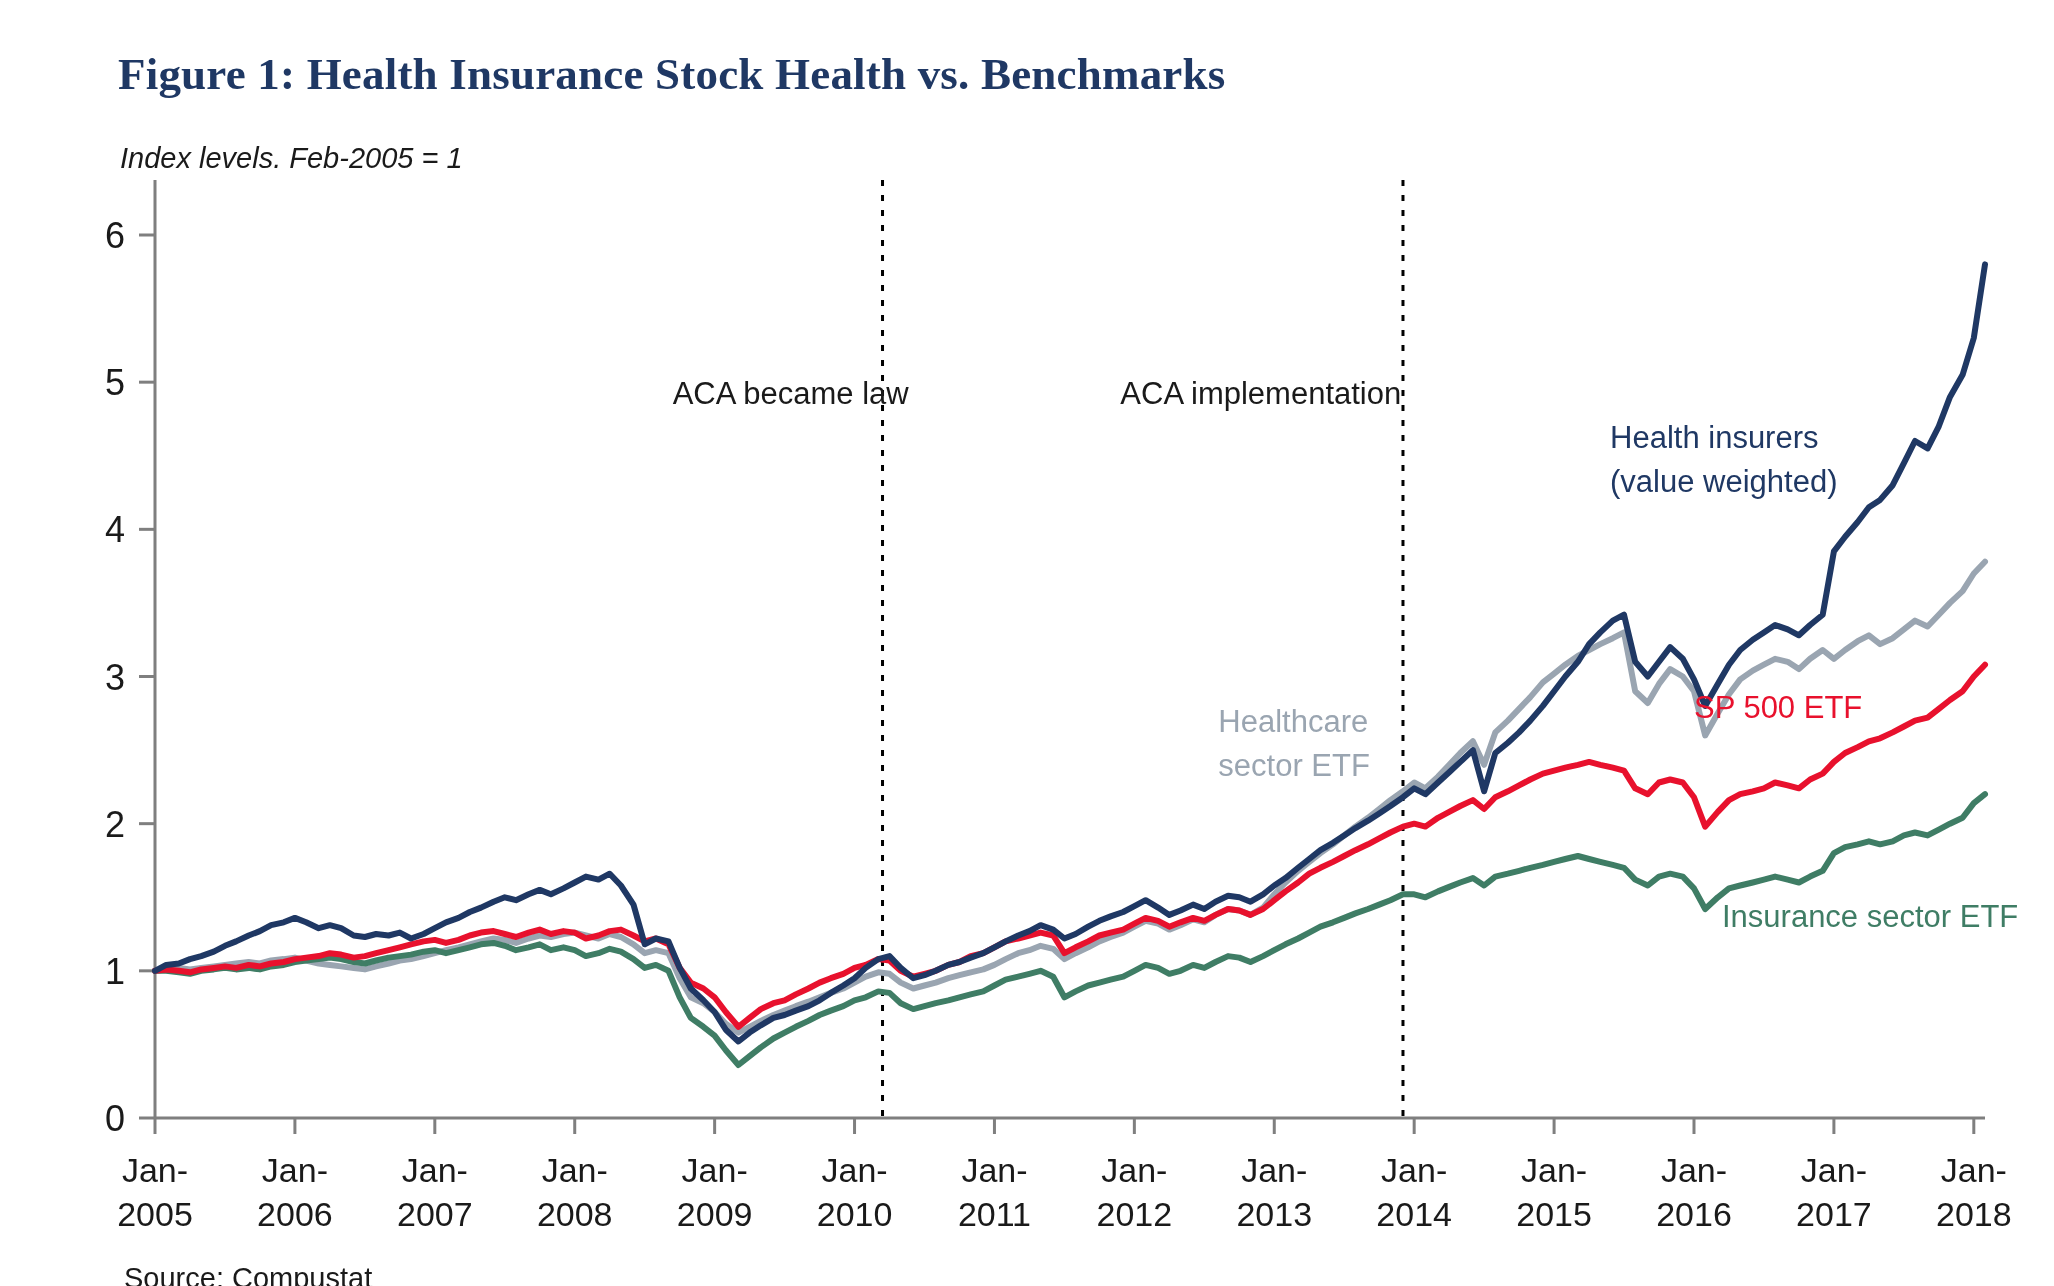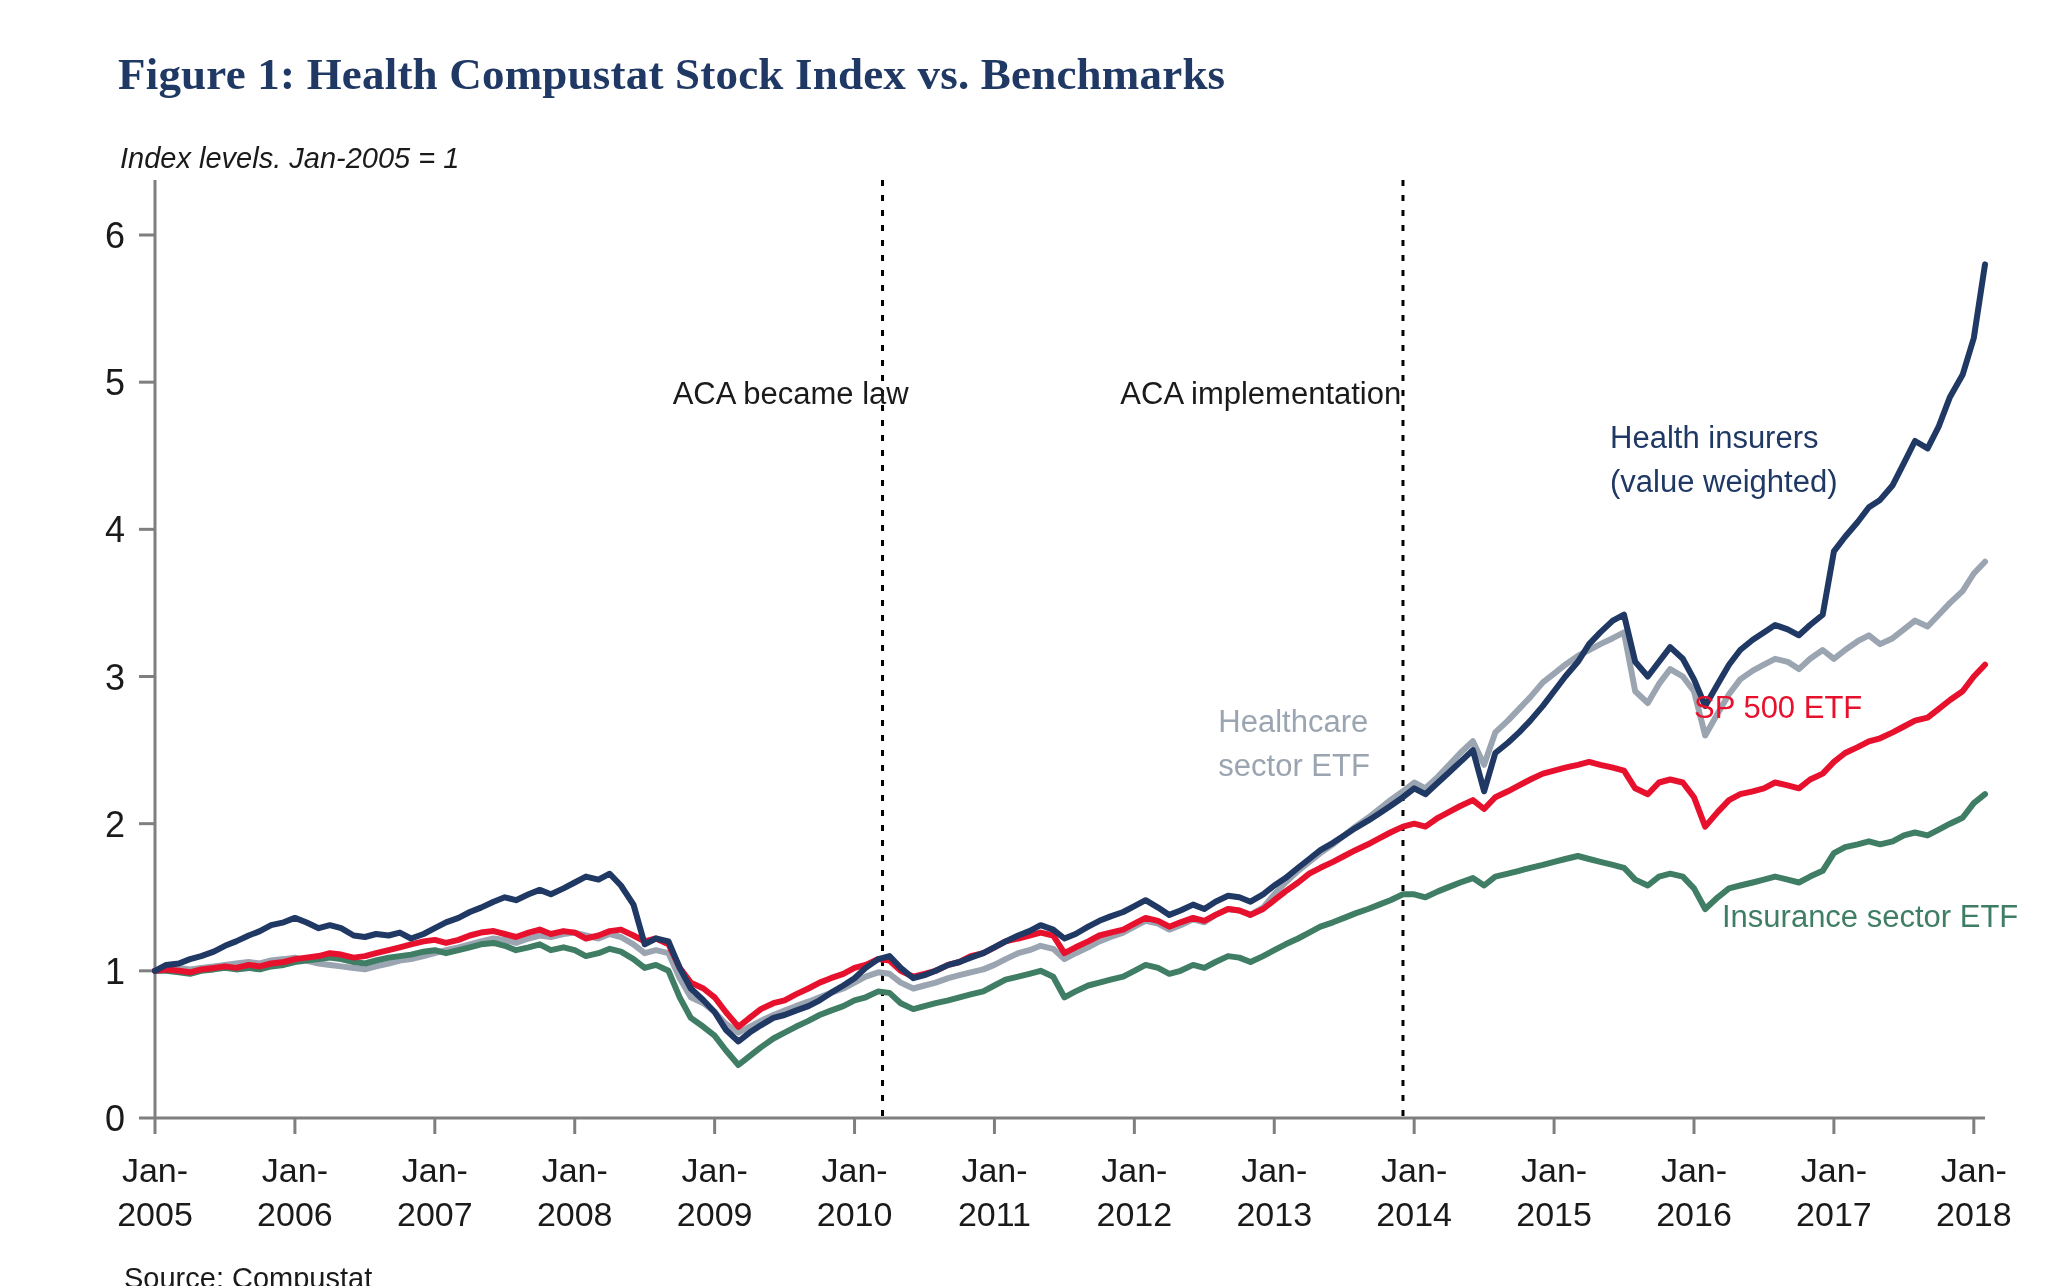--- a/index.html
+++ b/index.html
@@ -74,22 +74,22 @@
   .series-label {
     font-family: "Liberation Sans", sans-serif;
     font-size: 31px;
   }
 </style>
 </head>
 <body>
 
 <div id="figure">
 
-  <div class="title">Figure 1: Health Compustat Stock Index vs. Benchmarks</div>
-  <div class="subtitle">Index levels. Jan-2005 = 1</div>
+  <div class="title">Figure 1: Health Insurance Stock Health vs. Benchmarks</div>
+  <div class="subtitle">Index levels. Feb-2005 = 1</div>
   <div class="source">Source: Compustat</div>
 
   <div class="plot-wrap">
     <svg class="chart" id="chart-svg" width="2054" height="1286">
         <line x1="155" y1="180" x2="155" y2="1118" stroke="#7f7f7f" stroke-width="3"></line>
         <line x1="155" y1="1118" x2="1985" y2="1118" stroke="#7f7f7f" stroke-width="3"></line>
         <line x1="139" y1="1118" x2="155" y2="1118" stroke="#7f7f7f" stroke-width="3"></line>
         <text x="125" y="1131" text-anchor="end" class="ytick">0</text>
         <line x1="139" y1="970.8333333333334" x2="155" y2="970.8333333333334" stroke="#7f7f7f" stroke-width="3"></line>
         <text x="125" y="983.8333333333334" text-anchor="end" class="ytick">1</text>

